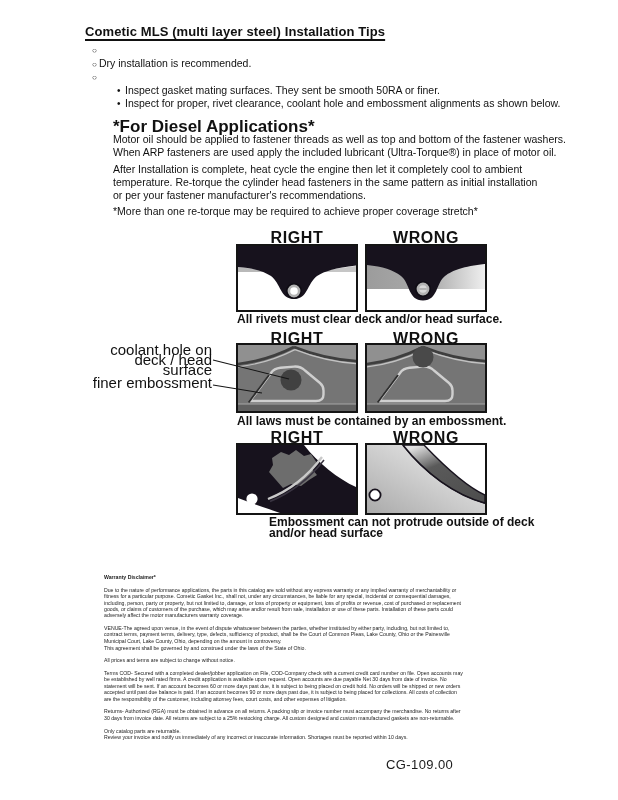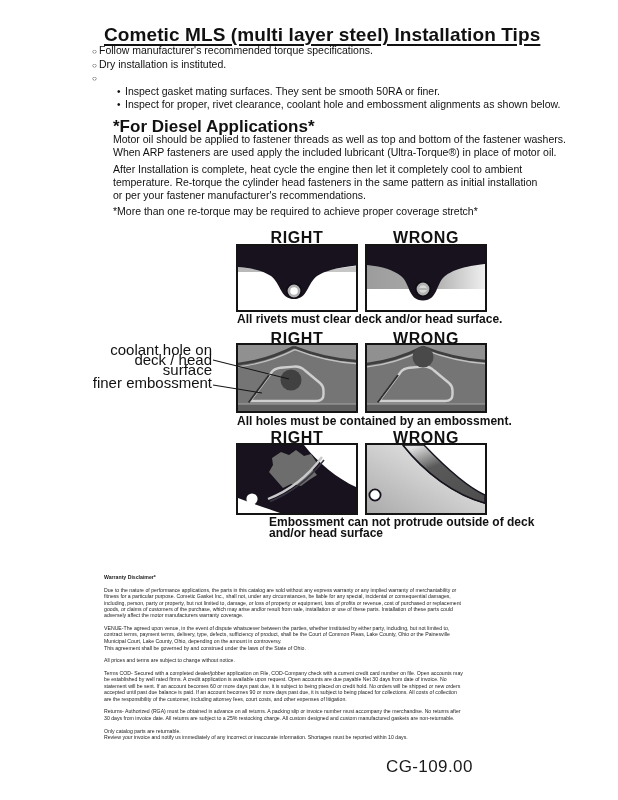--- a/index.html
+++ b/index.html
@@ -7,22 +7,22 @@
   body {
     background:#e8e8e8;
     font-family:"Liberation Sans", sans-serif;
     color:#111;
   }
   .page {
     position:relative; width:618px; height:800px;
     background:#ffffff; overflow:hidden;
   }
   .title {
-    position:absolute; left:104px; top:24px;
-    font-size:19px; font-weight:bold;
+    position:absolute; left:85px; top:24px;
+    font-size:13px; font-weight:bold;
     text-decoration:underline; text-underline-offset:3px; text-decoration-thickness:1.5px;
     letter-spacing:0.1px; white-space:nowrap;
   }
   .bullets { position:absolute; left:92px; top:44px; width:500px; font-size:10.5px; line-height:13px; }
   .bul { display:flex; align-items:baseline; white-space:nowrap; }
   .bul .m { font-size:8px; width:7px; flex:0 0 7px; }
   .bul.sub { padding-left:25px; }
   .bul.sub .m { font-size:10px; width:8px; flex:0 0 8px; }
   .h2 { position:absolute; left:113px; top:117px; font-size:17px; font-weight:bold; }
   .para { position:absolute; left:113px; width:480px; font-size:10.5px; line-height:13px; white-space:pre-line; }
@@ -50,38 +50,37 @@
     position:absolute; left:104px; top:574px; width:434px; height:170px;
   }
   .legal-inner {
     width:620px; transform:scale(0.7); transform-origin:0 0;
     font-size:7.4px; line-height:9.2px; color:#222;
   }
   .legal-inner h3 { font-size:7.4px; font-weight:bold; margin-bottom:9px; }
   .legal-inner p { margin-bottom:9px; white-space:pre-line; }
   .pagenum {
     position:absolute; left:386px; top:757px;
-    font-size:17px; letter-spacing:0.4px; color:#1a1a1a;
+    font-size:13px; letter-spacing:0.4px; color:#1a1a1a;
   }
 </style>
 </head>
 <body>
 
 <div class="page">
 
   <div class="title">Cometic MLS (multi layer steel) Installation Tips</div>
 
   <div class="bullets">
     <div class="bul">
       <span class="m">○</span>
-      <span>Follow manufacturer's recommended torque specifications.</span>
     </div>
     <div class="bul">
       <span class="m">○</span>
-      <span>Dry installation is instituted.</span>
+      <span>Dry installation is recommended.</span>
     </div>
     <div class="bul">
       <span class="m">○</span>
     </div>
     <div class="bul sub">
       <span class="m">•</span>
       <span>Inspect gasket mating surfaces.  They sent be smooth 50RA or finer.</span>
     </div>
     <div class="bul sub">
       <span class="m">•</span>
@@ -171,21 +170,21 @@
       <path d="M10.5,57.5 L31,30" stroke="#2e2e2e" stroke-width="2" fill="none"></path>
       <circle cx="56" cy="12" r="10.5" fill="#494949"></circle>
     </svg>
   </div>
 
   <svg class="leaders">
     <line x1="213" y1="22" x2="289" y2="41" stroke="#141414" stroke-width="1.1"></line>
     <line x1="213" y1="47" x2="262" y2="55" stroke="#141414" stroke-width="1.1"></line>
   </svg>
 
-  <div class="caption" style="top:416px;">All holes must be contained by an embossment.</div>
+  <div class="caption" style="top:416px;">All laws must be contained by an embossment.</div>
 
   <div class="figlabel" style="left:236px; top:429px;">RIGHT</div>
   <div class="figlabel" style="left:365px; top:429px;">WRONG</div>
 
   <div class="figbox" style="left:236px; top:443px; height:72px;">
     <svg viewBox="0 0 118 68" preserveAspectRatio="none">
       <rect width="118" height="68" fill="#ffffff"></rect>
       <path d="M0,0 H66 C80,18 100,34 118,42 L118,68 H42 C26,62 12,58 0,53 Z" fill="#17121d"></path>
       <path d="M34,13 L43,7 L51,10 L58,5 L66,11 L73,9 L79,18 L74,24 L79,30 L71,35 L63,41 L53,39 L45,43 L38,35 L31,27 L35,20 Z" fill="#6d6d6d"></path>
       <path d="M84,12 C70,31 53,45 30,54" stroke="#c9c9c9" stroke-width="2.4" fill="none"></path>

